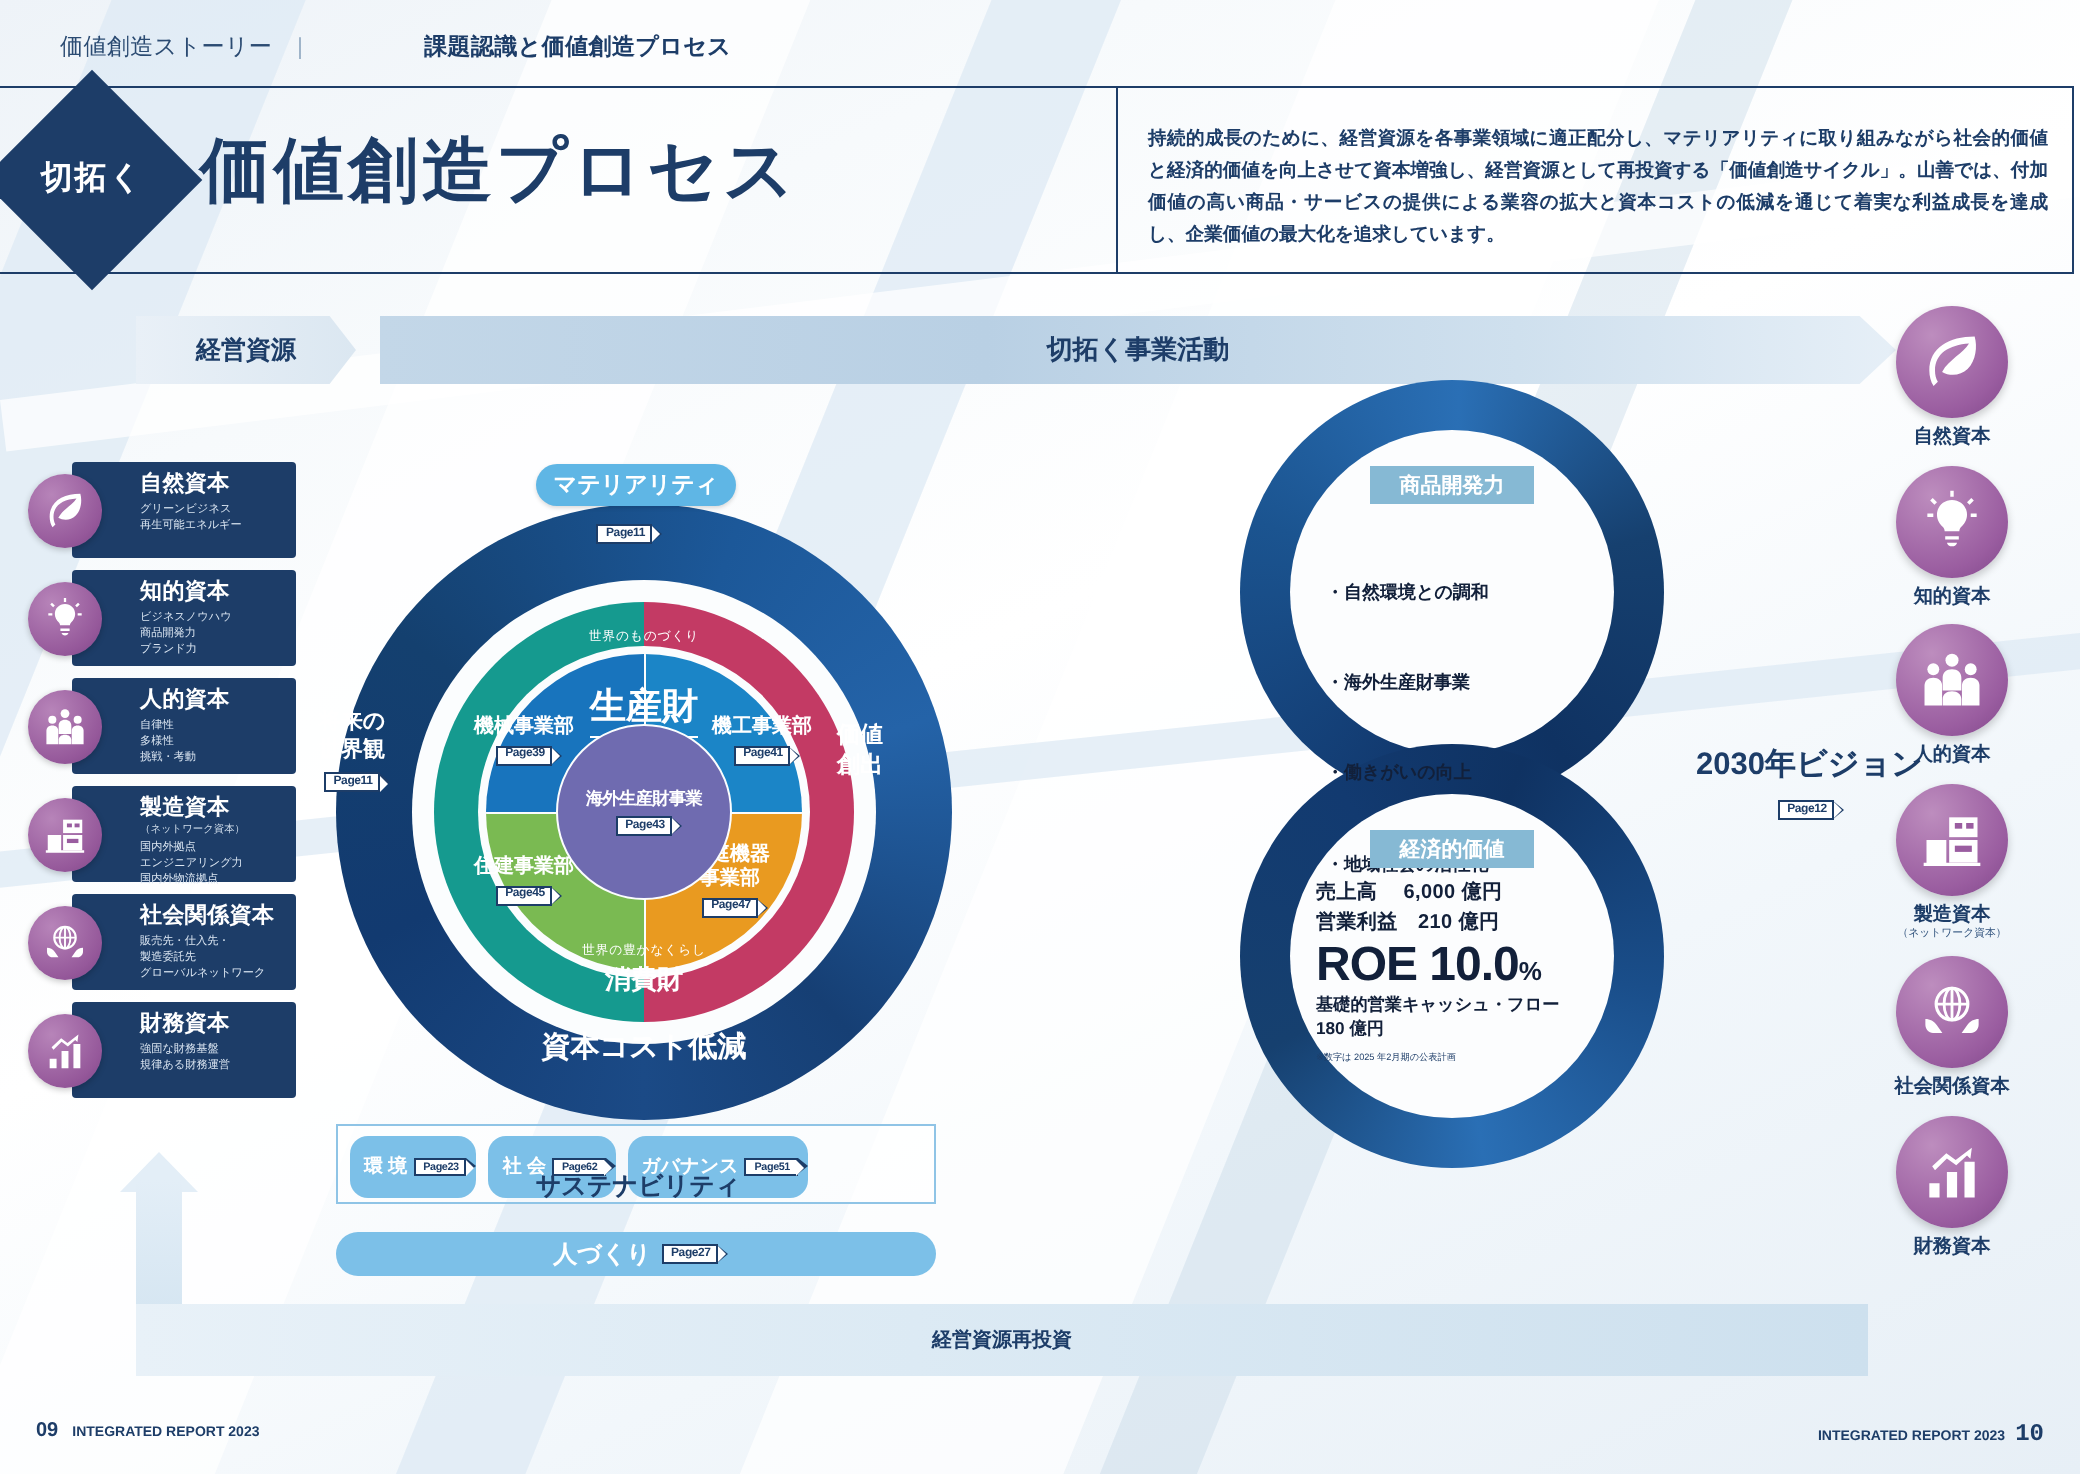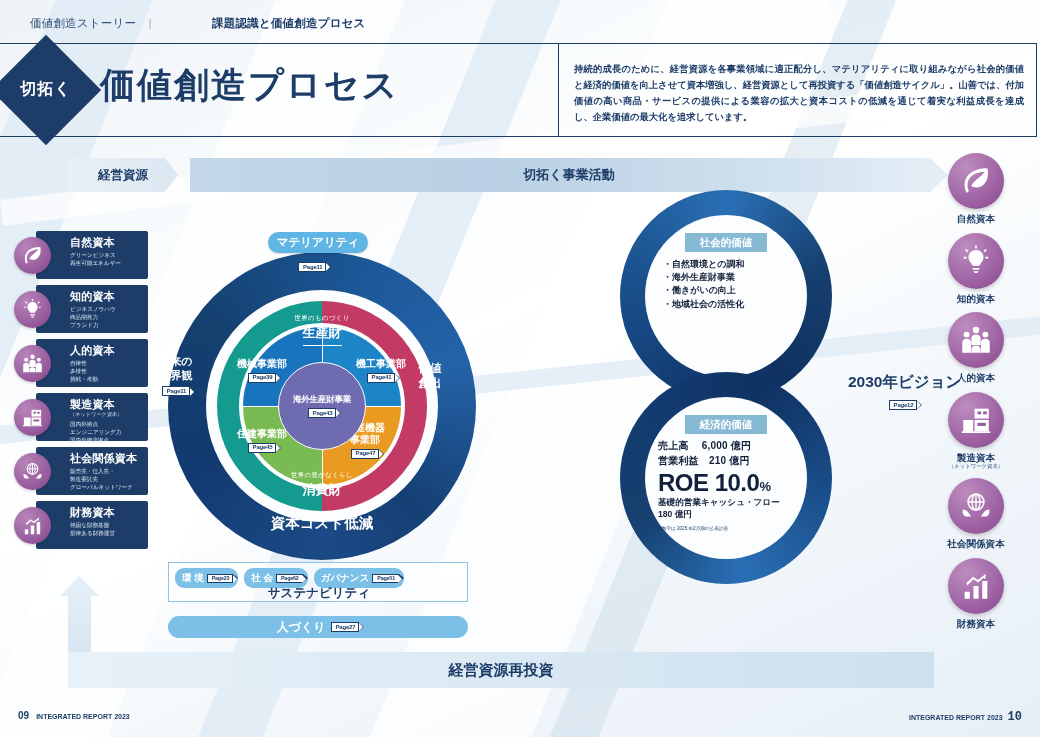--- a/index.html
+++ b/index.html
@@ -137,21 +137,21 @@
     border-left: 4.8px solid #fff;
   }
   .qlab { position: absolute; color: #fff; text-align: center; font-size: 10px; font-weight: bold; line-height: 1.2; }
   #lab-kikai { left: 57px; top: 106px; width: 74px; }
   #lab-kikou { left: 176px; top: 106px; width: 74px; }
   #lab-jyuken { left: 57px; top: 176px; width: 74px; }
   #lab-katei { left: 160px; top: 170px; width: 74px; }
 
   #lab-seisanzai { position: absolute; left: 79px; top: 62px; width: 150px; text-align: center; color: #fff; }
   #lab-seisanzai .sm { font-size: 6.4px; letter-spacing: .4px; }
-  #lab-seisanzai .bg { font-size: 13px; font-weight: bold; border-bottom: 1.2px solid #fff; display: inline-block; padding-bottom: 3px; margin-top: 0; }
+  #lab-seisanzai .bg { font-size: 18px; font-weight: bold; border-bottom: 1.2px solid #fff; display: inline-block; padding-bottom: 3px; margin-top: 18px; }
   #lab-shohizai { position: absolute; left: 79px; top: 219px; width: 150px; text-align: center; color: #fff; }
   #lab-shohizai .sm { font-size: 6.4px; letter-spacing: .4px; }
   #lab-shohizai .bg { font-size: 13px; font-weight: bold; margin-top: 1px; }
 
   #lab-cost { position: absolute; left: 64px; top: 262px; width: 180px; text-align: center; color: #fff; font-size: 14.5px; font-weight: bold; }
 
   
   #materiality {
     position: absolute; left: 268px; top: 232px; width: 100px; height: 21px; border-radius: 11px;
     background: #5fb6e5; color: #fff; font-size: 11.5px; font-weight: bold;
@@ -182,42 +182,42 @@
     background: conic-gradient(from 20deg, #0f3262, #1a4e8a 22%, #2a6fb5 42%, #16406f 62%, #123a70 85%, #0f3262);
   }
   #vring-bot-in { position: absolute; left: 45px; top: 207px; width: 162px; height: 162px; border-radius: 50%; background: #fcfdfe; }
   .vhead {
     position: absolute; width: 82px; height: 19px; background: #86b9d4; color: #fff;
     font-size: 10.5px; font-weight: bold; display: flex; align-items: center; justify-content: center;
   }
   #vhead-social { left: 85px; top: 43px; }
   #vhead-econ { left: 85px; top: 225px; }
   #social-list { position: absolute; left: 63px; top: 68px; width: 142px; font-size: 9px; color: #12203a; font-weight: bold; line-height: 1.47; }
-  #social-list div { white-space: pre-line; }
+  #social-list div { white-space: pre-line; margin-top: 32px; }
   #econ-body { position: absolute; left: 58px; top: 249px; width: 152px; color: #12203a; text-align: left; }
   #econ-body .row { font-size: 10px; font-weight: bold; margin-bottom: 1px; letter-spacing: .2px; }
   #econ-body .roe { font-size: 24px; font-weight: bold; letter-spacing: -.5px; line-height: 1.1; margin: 2px 0 1px; }
   #econ-body .roe .pct { font-size: 13px; }
   #econ-body .cf { font-size: 8.6px; font-weight: bold; line-height: 1.35; }
   #econ-body .note { font-size: 4.6px; margin-top: 5px; color: #1d3d68; }
 
   #vision {
     position: absolute; left: 848px; top: 372px; width: 110px; text-align: center;
   }
   #vision .vt { font-size: 15.5px; font-weight: bold; color: #1d3d68; white-space: nowrap; }
   #vision .badge { margin-top: 3px; }
 
   
   #sustain-box {
     position: absolute; left: 168px; top: 562px; width: 300px; height: 40px;
     border: 1px solid #8fc4e6; background: rgba(255,255,255,.6);
   }
   #sustain-pills { position: absolute; left: 6px; top: 5px; display: flex; gap: 6px; }
   .pill {
-    height: 20px; border-radius: 9px; background: #7cc0e8; color: #fff;
+    height: 31px; border-radius: 9px; background: #7cc0e8; color: #fff;
     display: flex; align-items: center; gap: 3px; padding: 0 5px 0 7px;
     font-size: 9.5px; font-weight: bold; white-space: nowrap;
   }
   .pill .badge { margin-top: 0; height: 9px; font-size: 5.4px; }
   .pill .badge::after { top: -.8px; border-top-width: 4.9px; border-bottom-width: 4.9px; border-left-width: 5.4px; }
   .pill .badge::before { top: .2px; border-top-width: 4.2px; border-bottom-width: 4.2px; border-left-width: 4.3px; }
   #sustain-label {
     position: absolute; left: 0; top: 22px; width: 300px; text-align: center;
     font-size: 12.5px; font-weight: bold; color: #1d3d68;
   }
@@ -226,21 +226,21 @@
     background: #7cc0e8; display: flex; align-items: center; justify-content: center; gap: 5px;
     color: #fff; font-size: 12px; font-weight: bold;
   }
   #people-bar .badge { margin-top: 0; }
 
   
   #reinvest {
     position: absolute; left: 68px; top: 652px; width: 866px; height: 36px;
     background: linear-gradient(90deg, #e8f1f8 0%, #dceaf4 45%, #cde0ee 100%);
     display: flex; align-items: center; justify-content: center;
-    font-size: 15px; font-weight: bold; color: #1d3d68;
+    font-size: 10px; font-weight: bold; color: #1d3d68;
   }
   #reinvest-stem {
     position: absolute; left: 68px; top: 590px; width: 23px; height: 64px;
     background: linear-gradient(180deg, #e3eef7, #d6e6f2);
   }
   #reinvest-head {
     position: absolute; left: 60px; top: 576px; width: 39px; height: 20px;
     background: #e3eef7; clip-path: polygon(50% 0, 100% 100%, 0 100%);
   }
 
@@ -427,21 +427,21 @@
   </div>
   <div id="lab-value" style="white-space:pre-line">価値
 創出</div>
 
   <div id="infinity">
     <div class="vring" id="vring-top"></div>
     <div id="vring-top-in"></div>
     <div class="vring" id="vring-bot"></div>
     <div id="vring-bot-in"></div>
 
-    <div class="vhead" id="vhead-social">社会的価値</div>
+    <div class="vhead" id="vhead-social">商品開発力</div>
     <div id="social-list">
         <div>・自然環境との調和</div>
         <div>・海外生産財事業</div>
         <div>・働きがいの向上</div>
         <div>・地域社会の活性化</div>
       </div>
 
     <div class="vhead" id="vhead-econ">経済的価値</div>
     <div id="econ-body">
       <div class="row">売上高　 6,000 億円</div>

